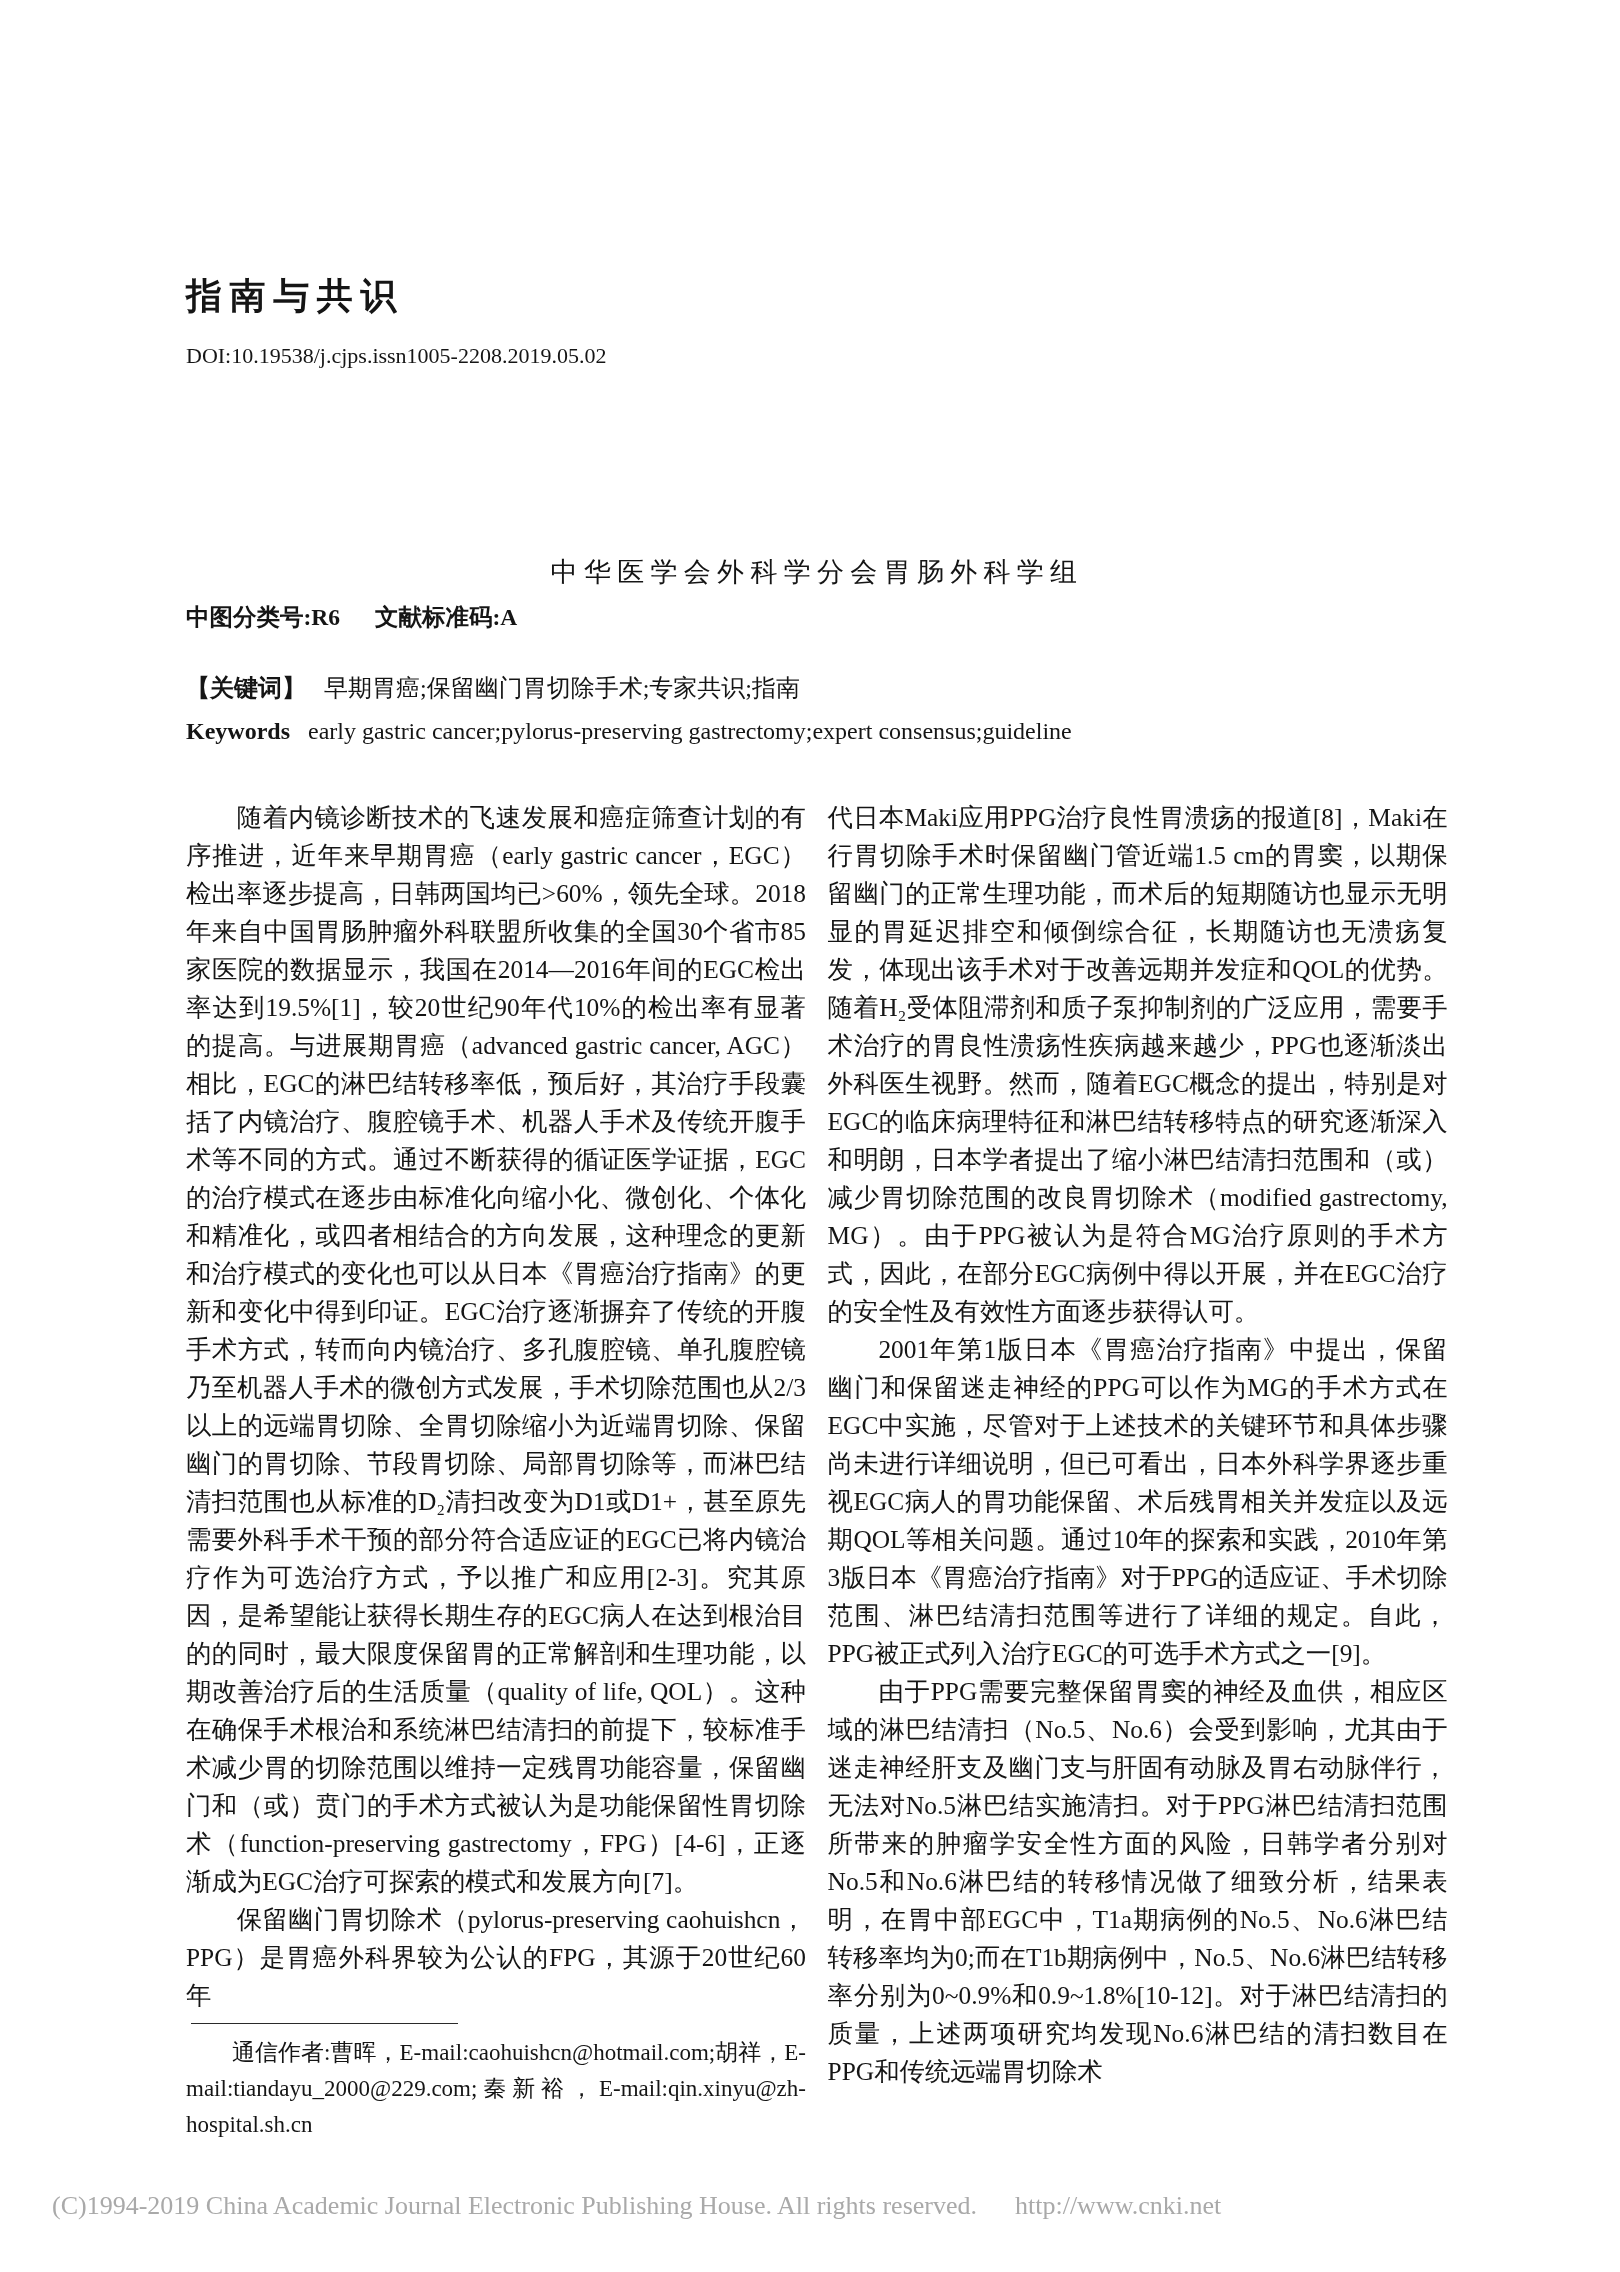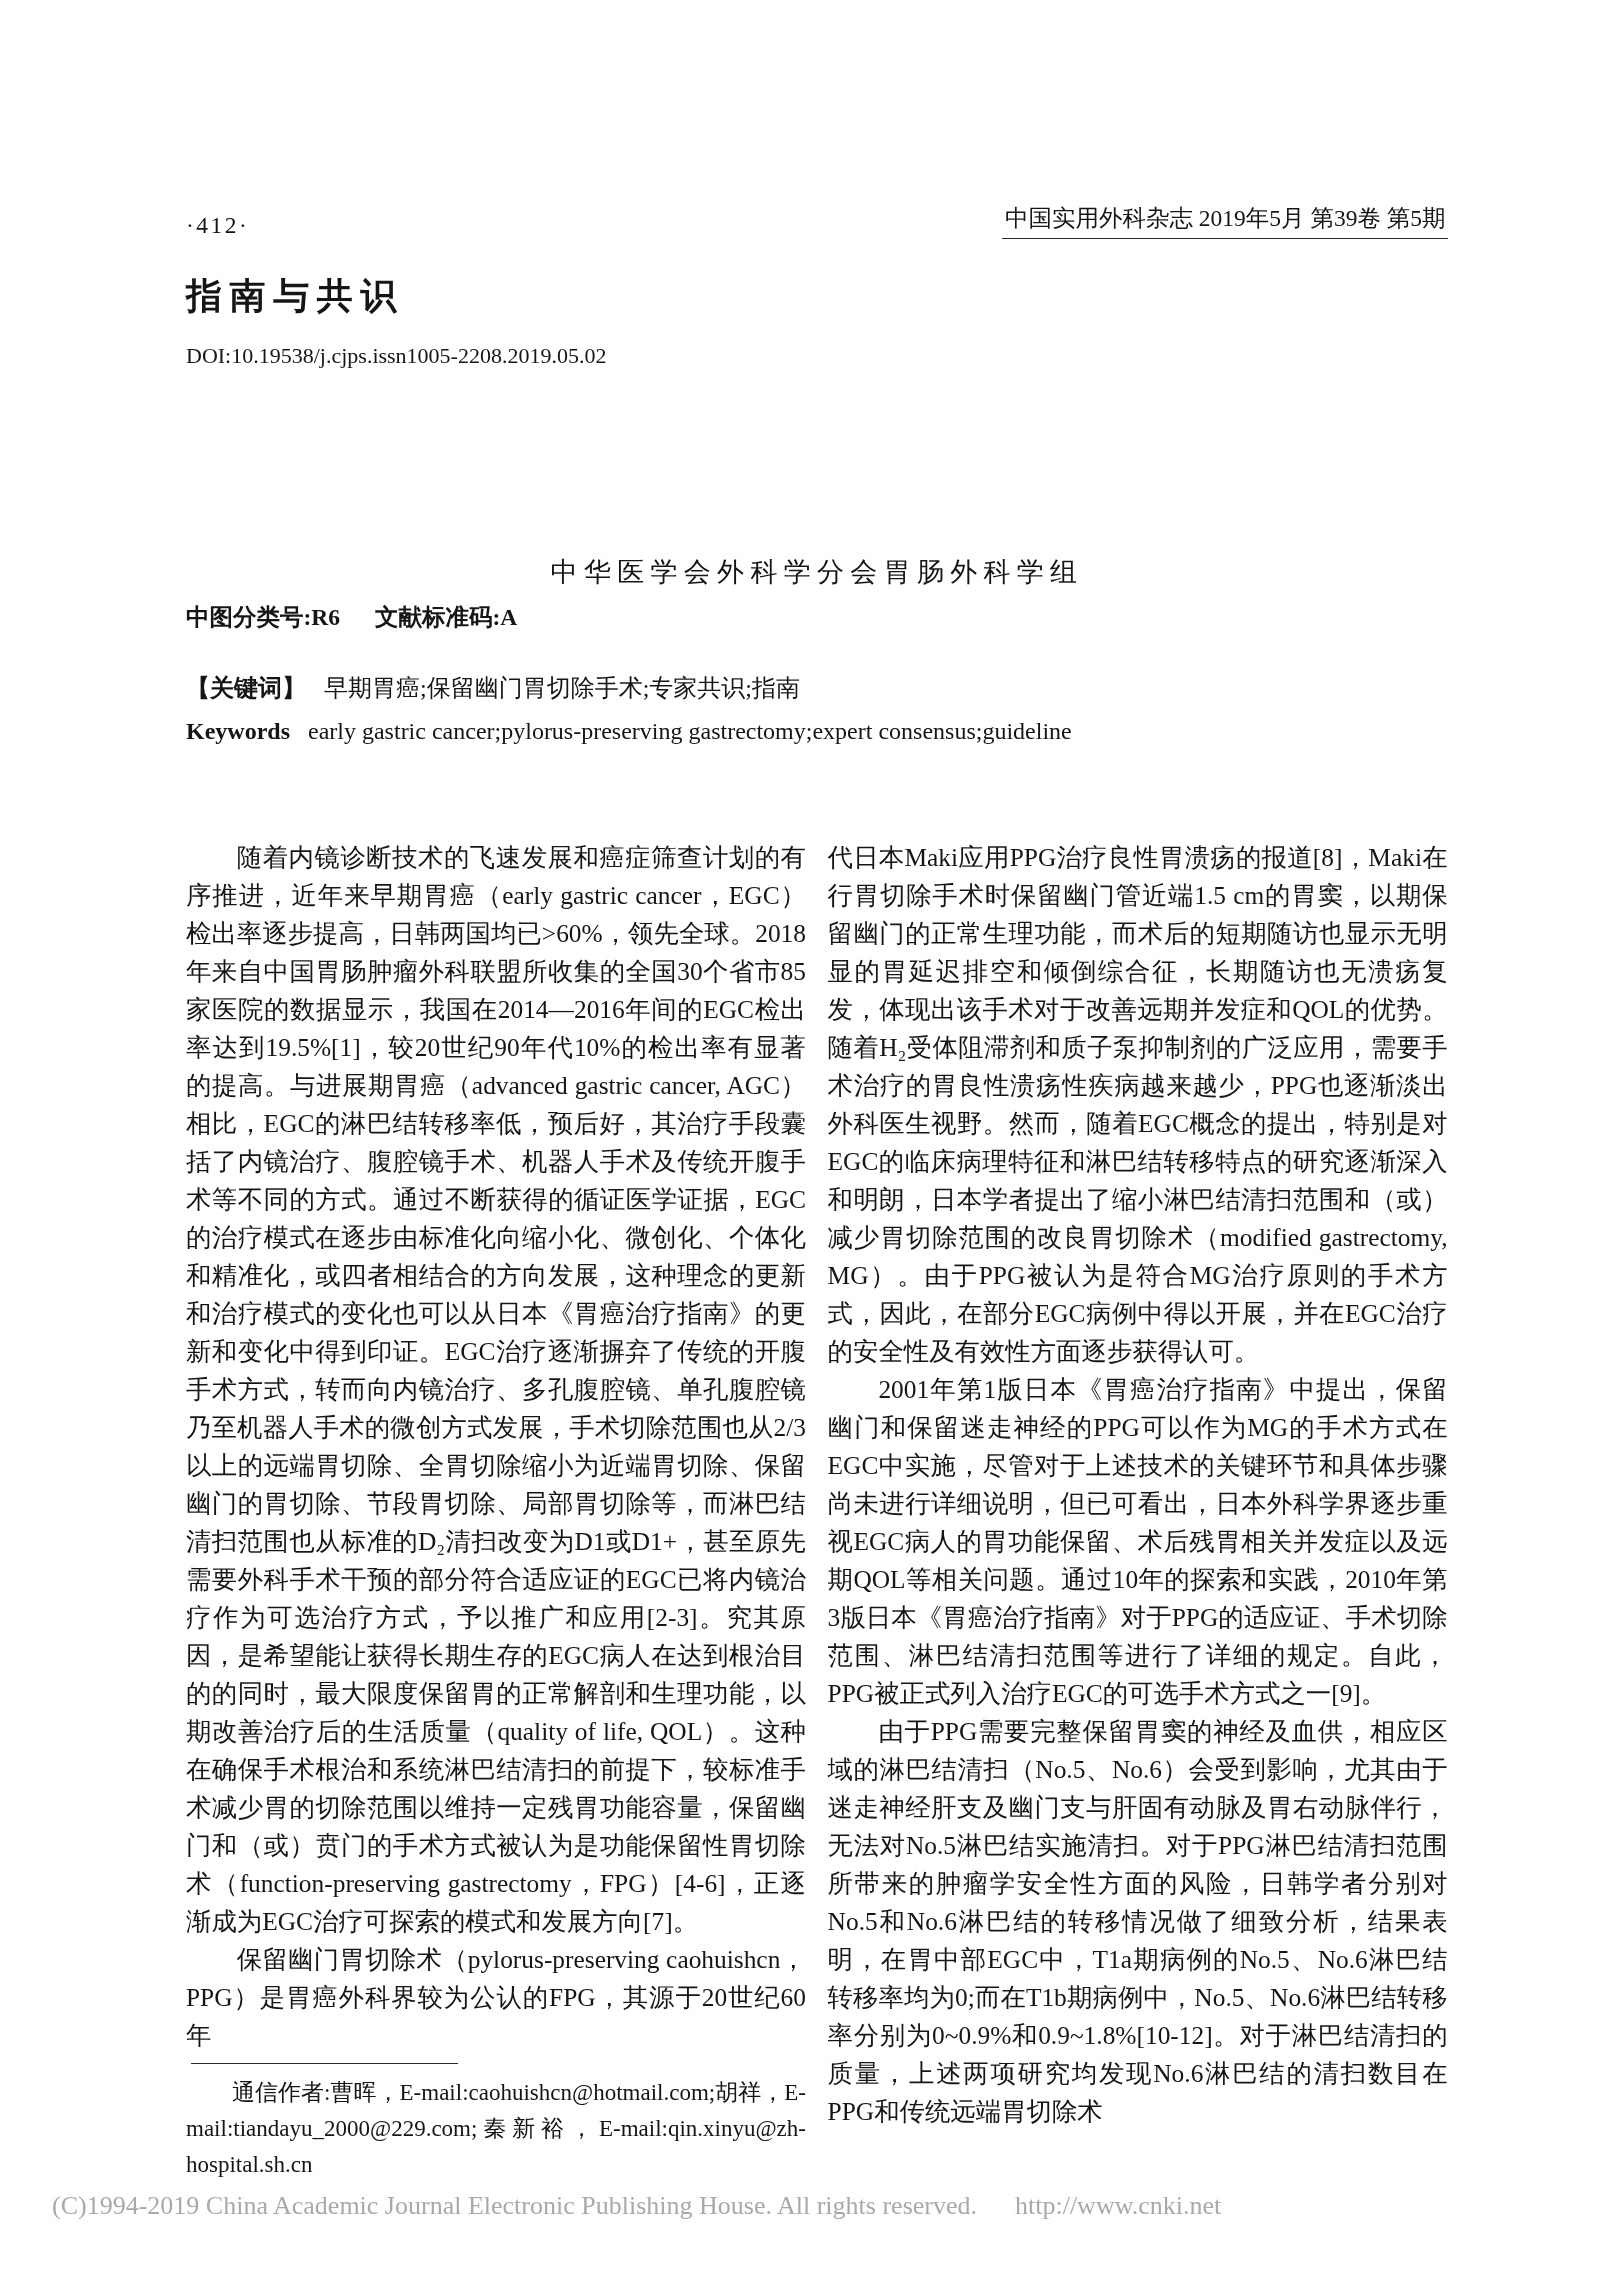--- a/index.html
+++ b/index.html
@@ -39,21 +39,21 @@
     position:absolute;left:186px;top:601px;
     font-size:23.5px;font-weight:700;
   }
   .meta-line .meta-gap{display:inline-block;width:35px;}
   
   .kw-cn{position:absolute;left:186px;top:672px;font-size:24px;width:1262px;}
   .kw-en{position:absolute;left:186px;top:718px;font-size:24px;width:1262px;}
   .kw-label{font-weight:700;margin-right:18px;}
   
   .columns{
-    position:absolute;left:186px;top:838px;width:1262px;
+    position:absolute;left:186px;top:798px;width:1262px;
     display:flex;gap:21.6px;
     font-size:25.4px;line-height:38px;text-align:justify;
   }
   .col{width:620px;}
   .col p{margin:0;text-indent:2em;}
   .col p.no-indent{text-indent:0;}
   
   .footnote-rule{
     width:267px;height:0;border-top:1.9px solid #2a2a2a;
     margin:9px 0 11.4px 5.1px;
@@ -66,24 +66,20 @@
     position:absolute;left:52px;top:2191px;width:1518px;
     display:flex;gap:38px;
     color:#a9a9a9;font-size:26px;white-space:nowrap;
   }
 </style>
 </head>
 <body>
 
 <div class="page">
 
-  <div class="header-row">
-    <span class="page-number">·412·</span>
-    <span class="journal-info">中国实用外科杂志 2019年5月 第39卷 第5期</span>
-  </div>
 
   <div class="section-label">指南与共识</div>
 
   <div class="doi-line">DOI:10.19538/j.cjps.issn1005-2208.2019.05.02</div>
 
 
   <div class="author-line">中华医学会外科学分会胃肠外科学组</div>
 
   <div class="meta-line">
     <span>中图分类号:R6</span><span class="meta-gap"></span><span>文献标准码:A</span>

